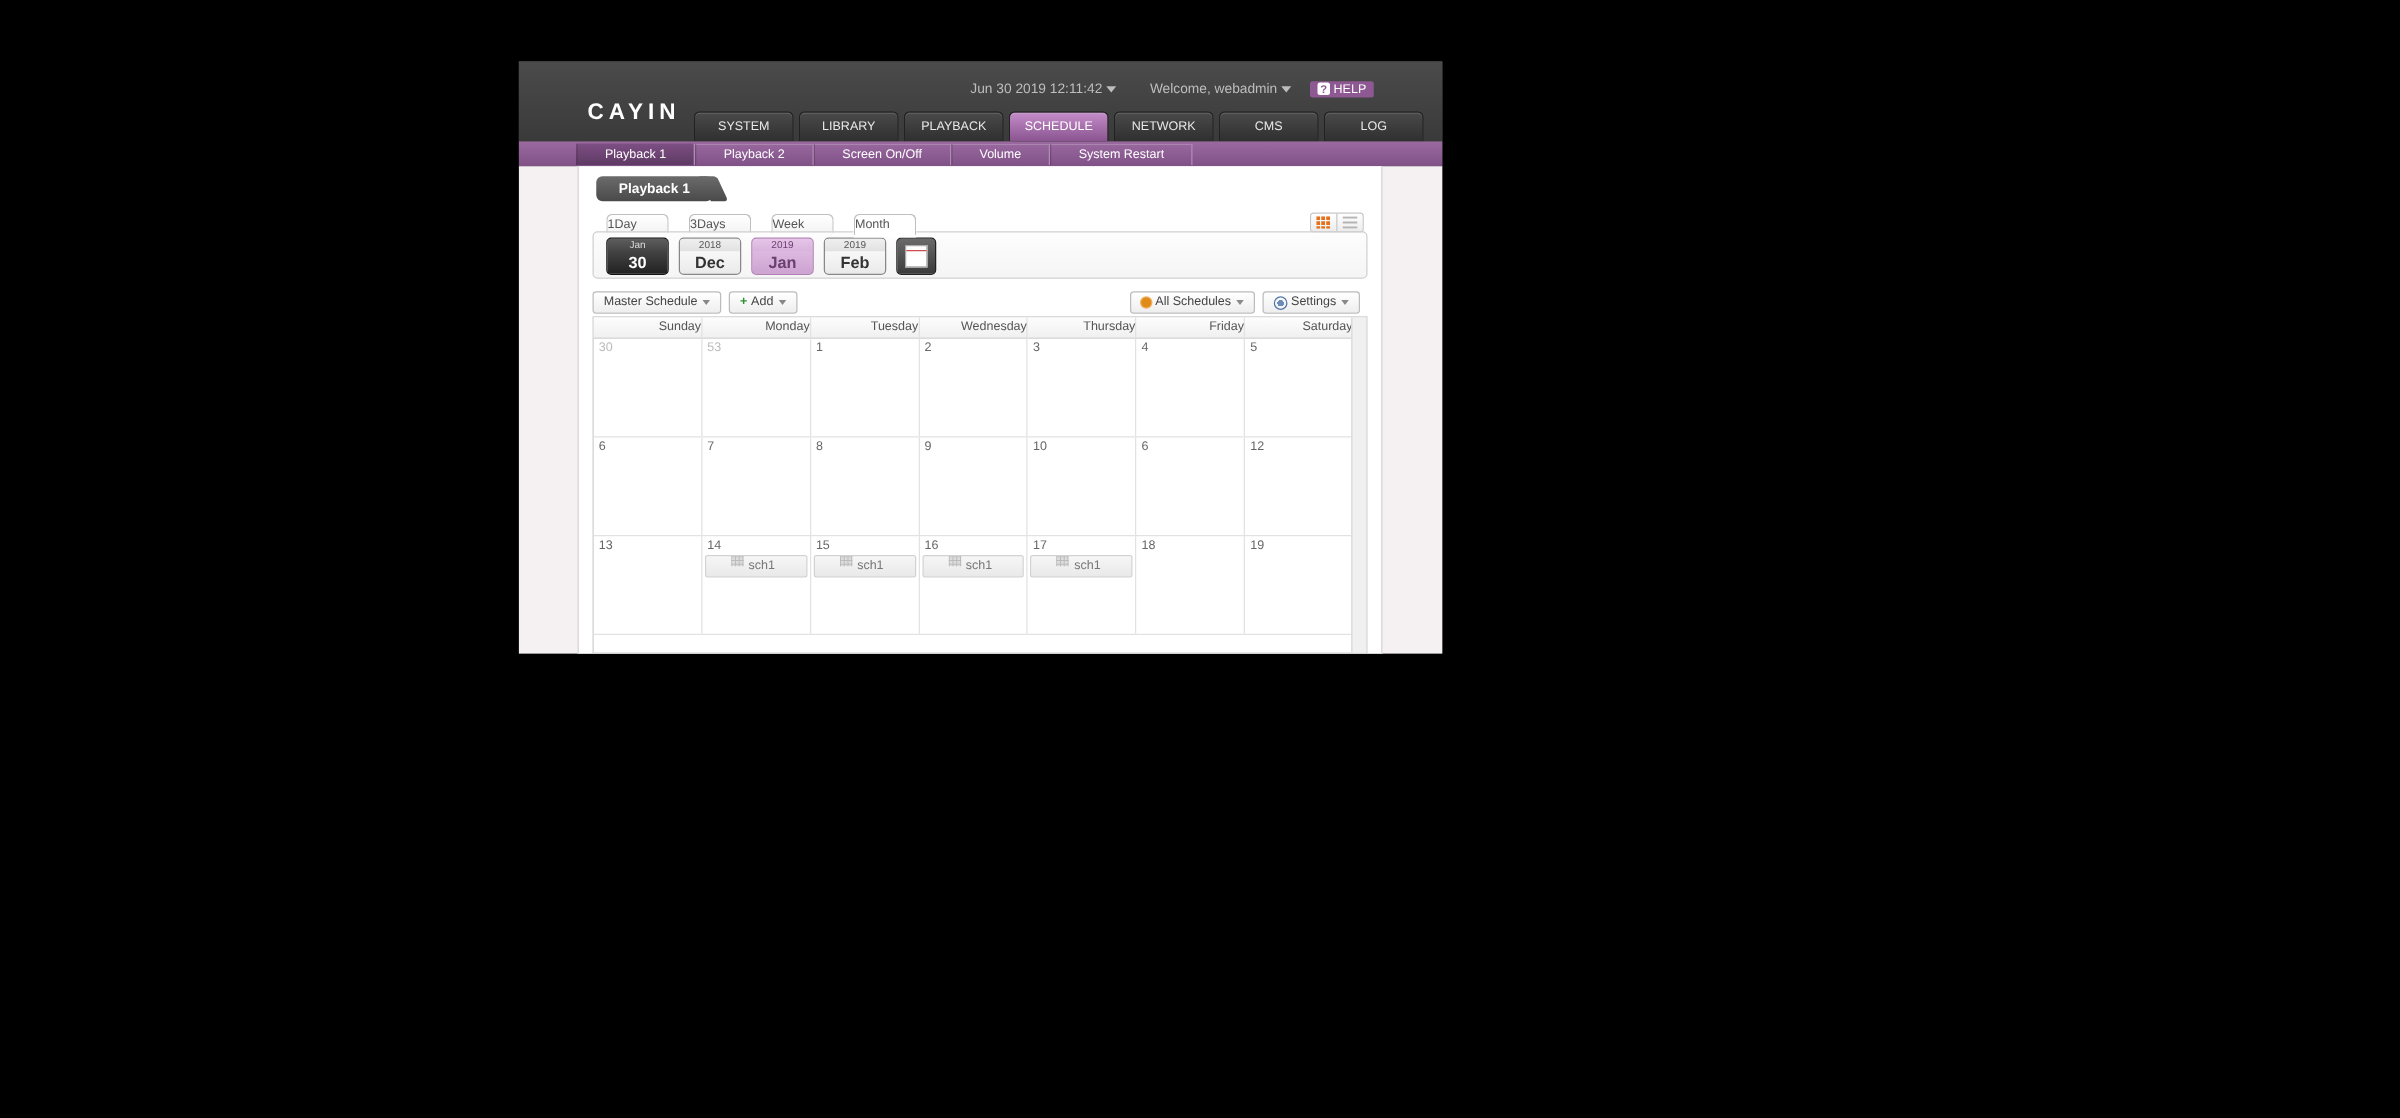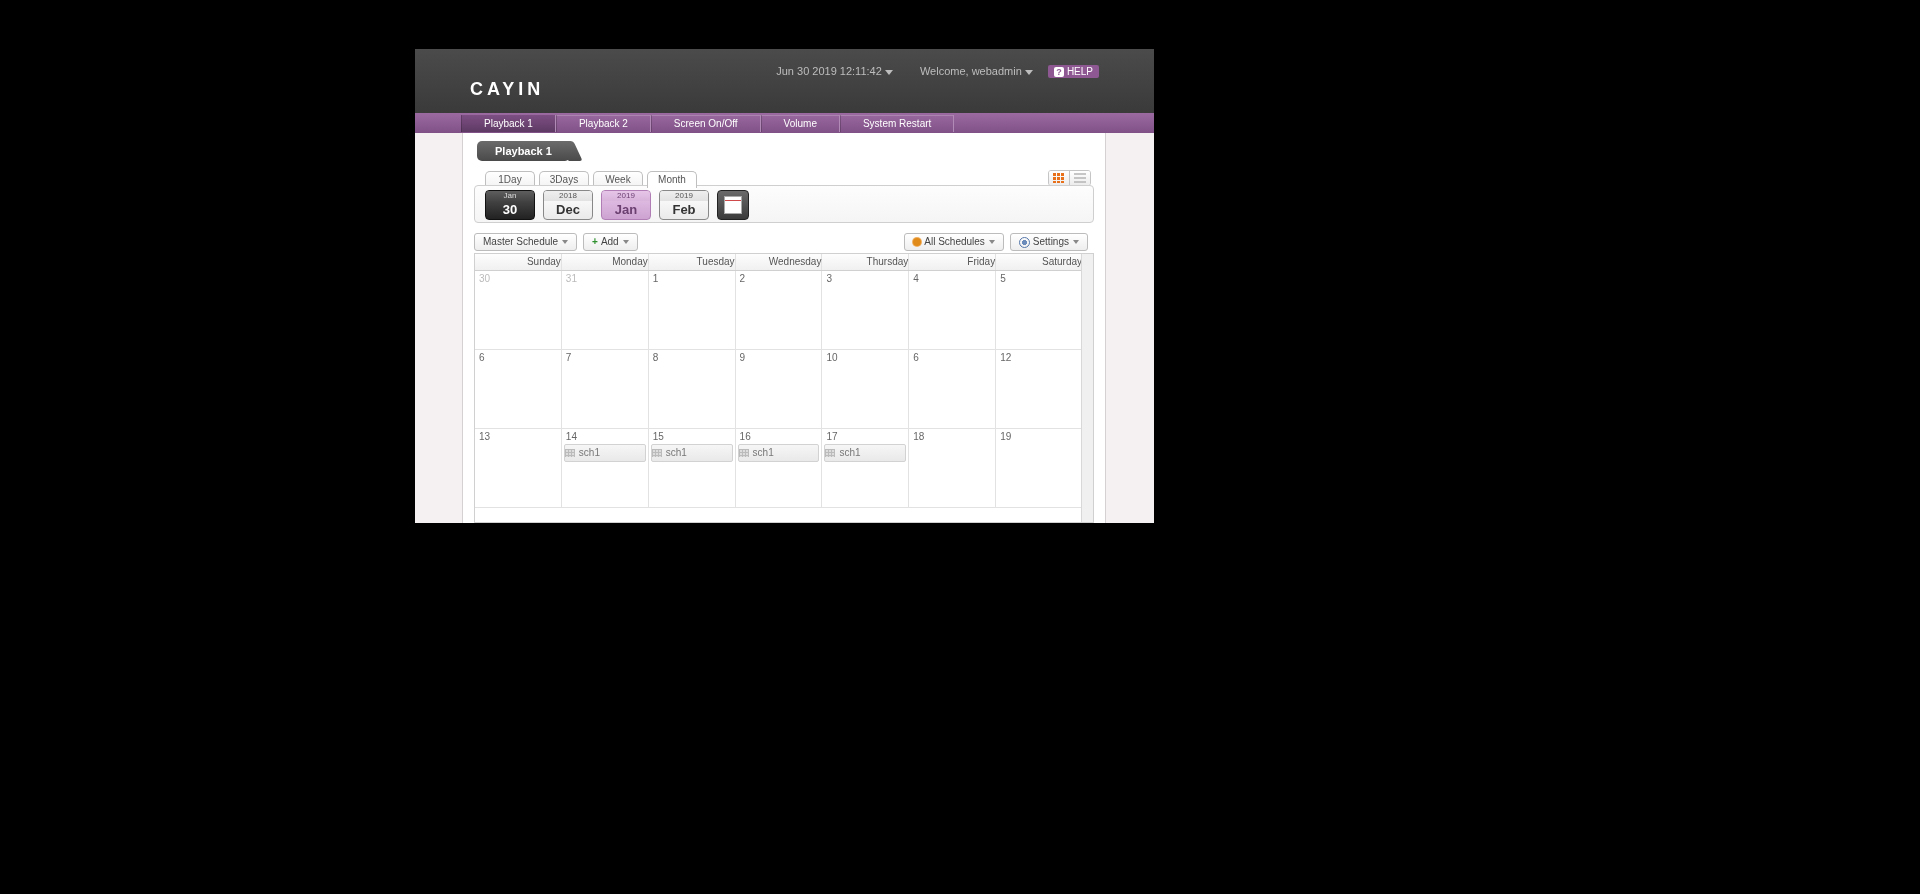--- a/index.html
+++ b/index.html
@@ -22,21 +22,21 @@
   .subtabwrap{display:flex;box-shadow:inset 0 1px 0 rgba(255,255,255,0.2);}
   .subtab{color:#fff;font-size:10px;padding:3px 22px;border-right:1px solid #b18ab5;border-left:1px solid rgba(0,0,0,0.2);}
   .subtab:first-child{border-left:1px solid rgba(0,0,0,0.2);}
   .subtab.active{background:linear-gradient(#7d4f83,#5e3a64);}
   
   .content{background:#f5f0f2;height:calc(100% - 84px);position:relative;}
   .panel{position:absolute;left:47px;top:0;width:642px;height:100%;background:#fff;border-left:1px solid #d5d0d2;border-right:1px solid #d5d0d2;}
   .panel-title{position:absolute;left:14px;top:8px;background:linear-gradient(#6b6b6b,#4a4a4a);color:#fff;font-size:11px;font-weight:bold;padding:4px 18px;border-radius:5px 5px 5px 5px;min-width:55px;text-align:center;}
   .panel-title::after{content:"";position:absolute;right:-8px;top:0;bottom:0;width:14px;background:linear-gradient(#6b6b6b,#4a4a4a);transform:skewX(25deg);border-top-right-radius:3px;border-bottom-right-radius:3px;}
   .viewtabs{position:absolute;left:22px;top:38px;display:flex;}
-  .viewtabs .vt{background:linear-gradient(#fff,#f2f2f2);border:1px solid #bfbfbf;border-bottom:none;border-radius:5px 5px 0 0;font-size:10px;text-align:center;width:48px;height:16px;line-height:16px;margin-right:4px;color:#555;}
+  .viewtabs .vt{background:linear-gradient(#fff,#f2f2f2);border:1px solid #bfbfbf;border-bottom:none;border-radius:5px 5px 0 0;font-size:10px;text-align:left;width:48px;height:16px;line-height:16px;margin-right:16px;color:#555;}
   .viewtabs .vt.active{background:#fff;box-shadow:0 -1px 0 #fff,0 2px 0 #fff;position:relative;z-index:3;}
   .gridlist{position:absolute;right:14px;top:37px;display:flex;border:1px solid #c5c5c5;border-radius:3px;overflow:hidden;}
   .gridlist .glb{width:20px;height:14px;display:flex;align-items:center;justify-content:center;background:linear-gradient(#fff,#ececec);}
   .gridlist .glb.active svg rect{fill:#e8701a;}
   .gridlist .glb svg rect{fill:#b5b5b5;}
   .gridlist .glb svg line{stroke:#b5b5b5;stroke-width:1.5;}
   .gridlist .glb + .glb{border-left:1px solid #c5c5c5;}
   
   .navframe{position:absolute;left:11px;top:52px;right:11px;height:36px;border:1px solid #cfcfcf;border-radius:4px;background:linear-gradient(#fdfdfd,#f5f5f5);}
   .datechips{position:absolute;left:22px;top:57px;display:flex;align-items:flex-end;}
@@ -66,36 +66,45 @@
   .caltable{position:absolute;left:0;right:11px;top:0;bottom:0;}
   .calhead{display:flex;height:16px;background:linear-gradient(#fdfdfd,#f0f0f0);border-bottom:1px solid #d0d0d0;}
   .calhead .ch{flex:1;text-align:right;font-size:10px;line-height:16px;color:#555;border-right:1px solid #e2e2e2;}
   .calhead .ch:last-child{border-right:none;}
   .calbody{}
   .crow{display:flex;height:78px;border-bottom:1px solid #e2e2e2;}
   .ccell{flex:1;border-right:1px solid #e2e2e2;position:relative;font-size:10px;}
   .ccell:last-child{border-right:none;}
   .ccell .dn{position:absolute;left:4px;top:2px;color:#666;}
   .ccell.out .dn{color:#bbb;}
-  .evt{position:absolute;left:2px;right:2px;top:15px;height:16px;background:linear-gradient(#f6f6f6,#e9e9e9);border:1px solid #d2d2d2;border-radius:2px;font-size:10px;color:#777;line-height:16px;padding-left:0;display:flex;align-items:center;}
+  .evt{position:absolute;left:2px;right:2px;top:15px;height:16px;background:linear-gradient(#f6f6f6,#e9e9e9);border:1px solid #d2d2d2;border-radius:2px;font-size:10px;color:#777;line-height:16px;padding-left:20px;display:flex;align-items:flex-start;}
   .evt .ei{display:inline-block;width:10px;height:8px;margin-right:4px;background:linear-gradient(90deg,#bbb 1px,transparent 1px) 0 0/3px 100%,linear-gradient(#bbb 1px,transparent 1px) 0 0/100% 3px;background-color:#ddd;}
 </style>
 </head>
 <body>
 
 <div class="stage">
   <div class="app">
 
     <div class="hdr">
       <div class="logo"><span>CAYIN</span></div>
       <div class="status-row">
         <span><span>Jun 30 2019 12:11:42</span><i class="caret"></i></span>
         <span><span>Welcome, webadmin</span><i class="caret"></i></span>
         <span class="help-btn">HELP</span>
       </div>
+      <div class="mainnav" id="mainnav">
+          <div class="tab">SYSTEM</div>
+          <div class="tab">LIBRARY</div>
+          <div class="tab">PLAYBACK</div>
+          <div class="tab active">SCHEDULE</div>
+          <div class="tab">NETWORK</div>
+          <div class="tab">CMS</div>
+          <div class="tab">LOG</div>
+        </div>
     </div>
 
     <div class="subbar">
       <div class="subtabwrap" id="subnav">
           <div class="subtab active">Playback 1</div>
           <div class="subtab">Playback 2</div>
           <div class="subtab">Screen On/Off</div>
           <div class="subtab">Volume</div>
           <div class="subtab">System Restart</div>
         </div>
@@ -188,21 +197,21 @@
                 <div class="ch">Thursday</div>
                 <div class="ch">Friday</div>
                 <div class="ch">Saturday</div>
               </div>
             <div class="calbody" id="calbody">
                 <div class="crow">
                   <div class="ccell out">
                     <span class="dn">30</span>
                   </div>
                   <div class="ccell out">
-                    <span class="dn">31</span>
+                    <span class="dn">53</span>
                   </div>
                   <div class="ccell">
                     <span class="dn">1</span>
                   </div>
                   <div class="ccell">
                     <span class="dn">2</span>
                   </div>
                   <div class="ccell">
                     <span class="dn">3</span>
                   </div>

